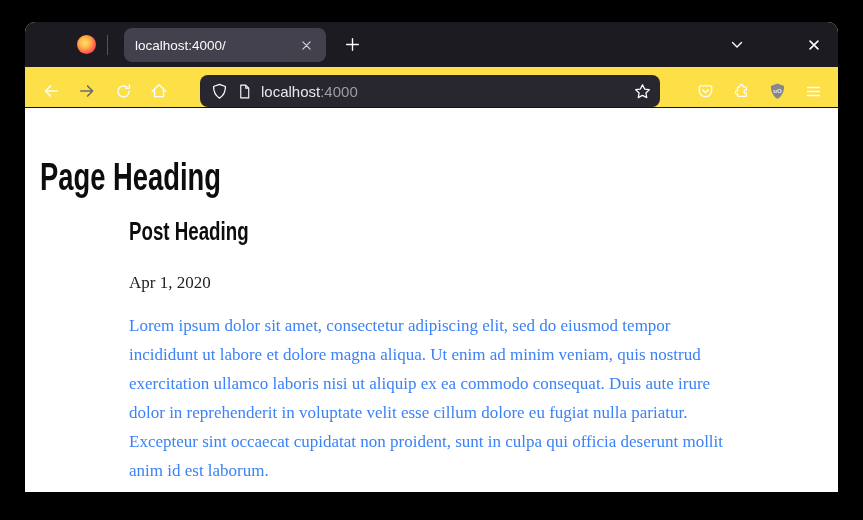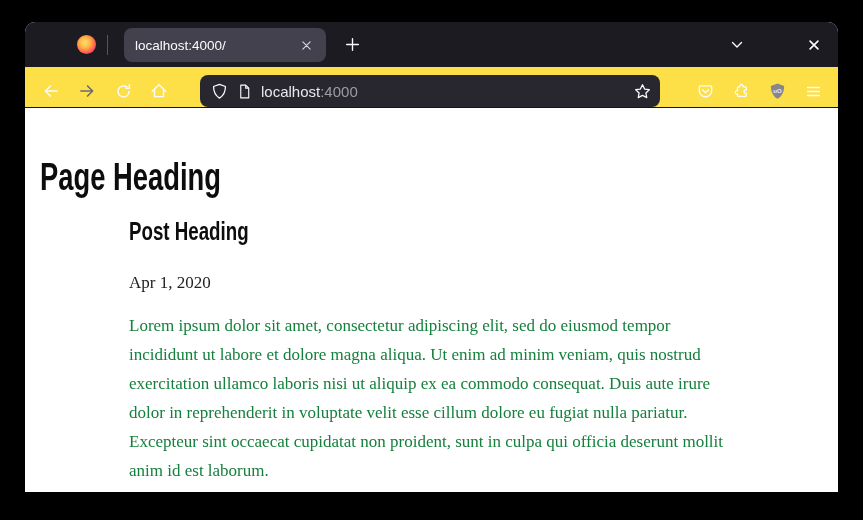--- a/index.html
+++ b/index.html
@@ -64,21 +64,21 @@
     transform: scaleX(0.72); transform-origin: 0 50%; white-space: nowrap; letter-spacing: 0;
   }
   h1.display-font { font-size: 38px; line-height: 1.16; }
   .post { margin-left: 89px; width: 612px; }
   h2.display-font { font-size: 26px; line-height: 1.2; margin-top: 17px; }
   .post-date {
     font-family: "Liberation Serif", serif; font-size: 17px; color: #222; margin-top: 26px;
   }
   .post-body {
     font-family: "Liberation Serif", serif; font-size: 17px; line-height: 1.7;
-    color: #15803d; margin-top: 19px; width: 604px;
+    color: #3b82f6; margin-top: 19px; width: 604px;
   }
 
   svg { display: block; }
 </style>
 </head>
 <body>
 
 <div class="stage">
   <div class="window">
 

